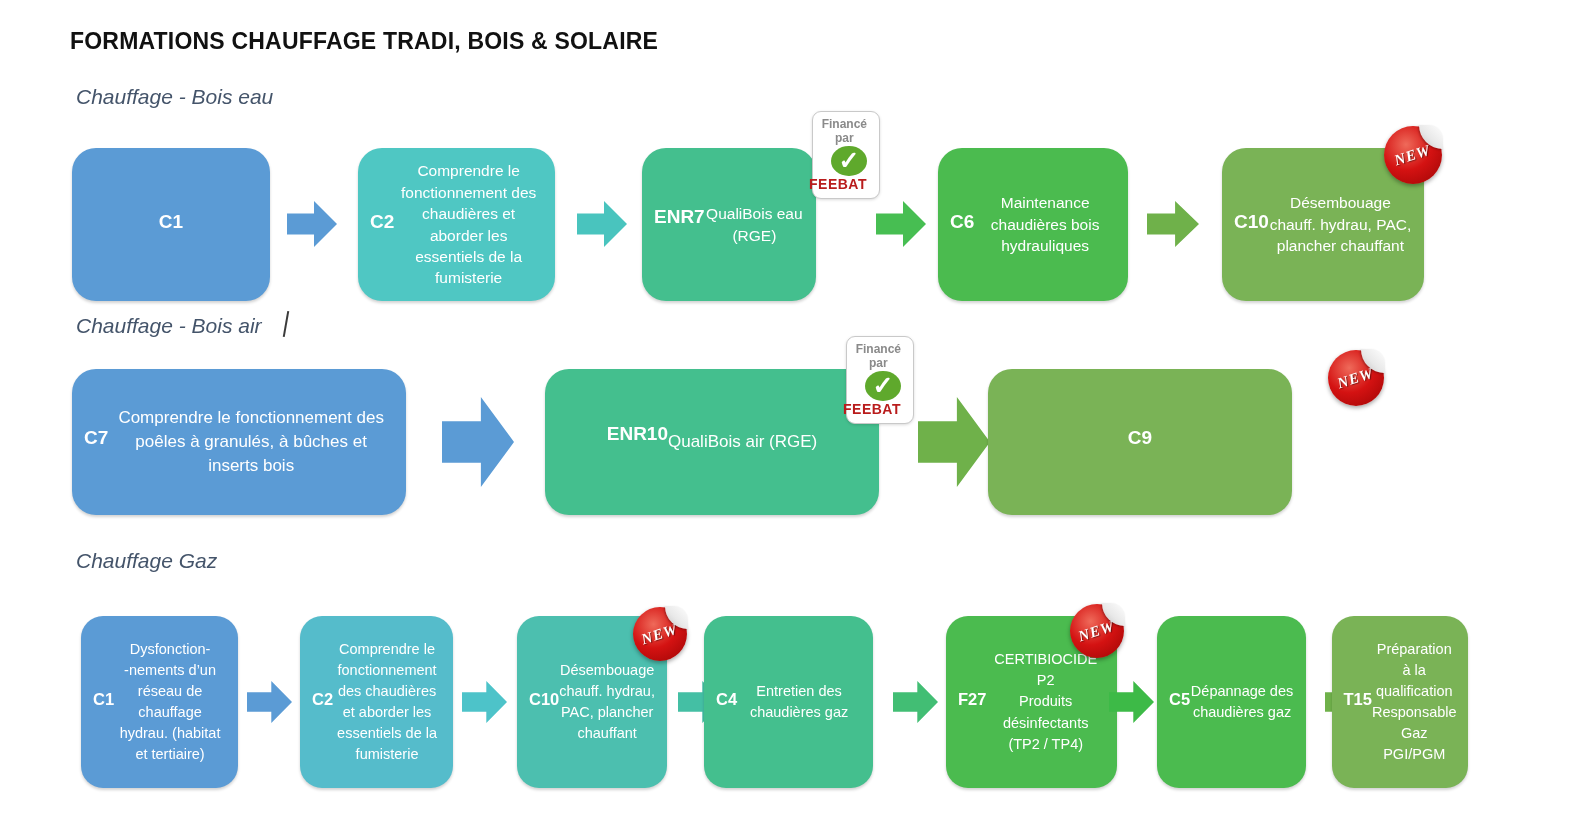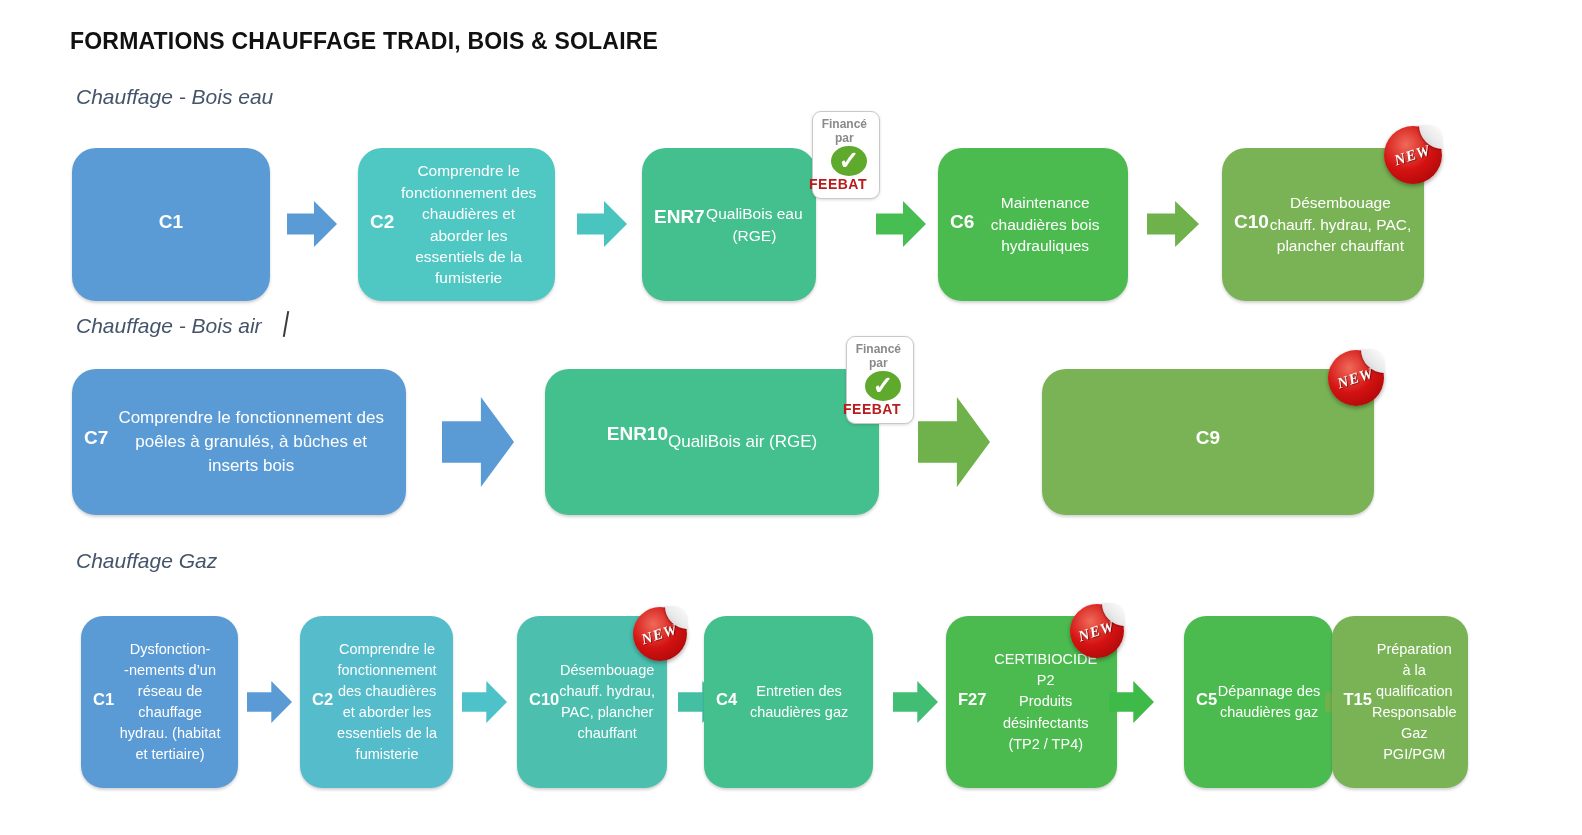--- a/index.html
+++ b/index.html
@@ -141,21 +141,21 @@
   <div class="box r2 c-blue" style="left:32px;width:334px">
     <div class="code">C7</div>
     <div class="body">Comprendre le fonctionnement des poêles à granulés, à bûches et inserts bois</div>
   </div>
   <div class="arrow a-blue" style="left:402px;top:397px;width:72px;height:90px"></div>
   <div class="box r2 c-sea rge" style="left:505px;width:334px">
     <div class="code">ENR10</div>
     <div class="body">QualiBois air (RGE)</div>
   </div>
   <div class="arrow a-olivegreen" style="left:878px;top:397px;width:72px;height:90px"></div>
-  <div class="box r2 c-olive" style="left:1002px;width:332px">
+  <div class="box r2 c-olive" style="left:948px;width:304px">
     <div class="code">C9</div>
   </div>
 
   <div class="feebat" style="left:806px;top:336px;width:68px;height:88px">
     <div class="feebat-top">Financé
 par</div>
     <div class="feebat-seal">✓</div>
     <div class="feebat-label">FEEBAT</div>
   </div>
   <div class="new-badge" style="left:1288px;top:350px;width:56px;height:56px">
@@ -186,21 +186,21 @@
   </div>
   <div class="arrow a-emerald" style="left:853px;top:681px;width:45px;height:42px"></div>
   <div class="box r3 c-green" style="left:906px;width:171px">
     <div class="code">F27</div>
     <div class="body">CERTIBIOCIDE
 P2
 Produits désinfectants
 (TP2 / TP4)</div>
   </div>
   <div class="arrow a-brightgreen" style="left:1069px;top:681px;width:45px;height:42px"></div>
-  <div class="box r3 c-green" style="left:1144px;width:149px">
+  <div class="box r3 c-green" style="left:1117px;width:149px">
     <div class="code">C5</div>
     <div class="body">Dépannage des chaudières gaz</div>
   </div>
   <div class="arrow a-olivegreen" style="left:1285px;top:681px;width:45px;height:42px"></div>
   <div class="box r3 c-olive" style="left:1292px;width:136px">
     <div class="code">T15</div>
     <div class="body">Préparation à la qualification Responsable Gaz PGI/PGM</div>
   </div>
 
   <div class="new-badge" style="left:593px;top:607px;width:54px;height:54px">

